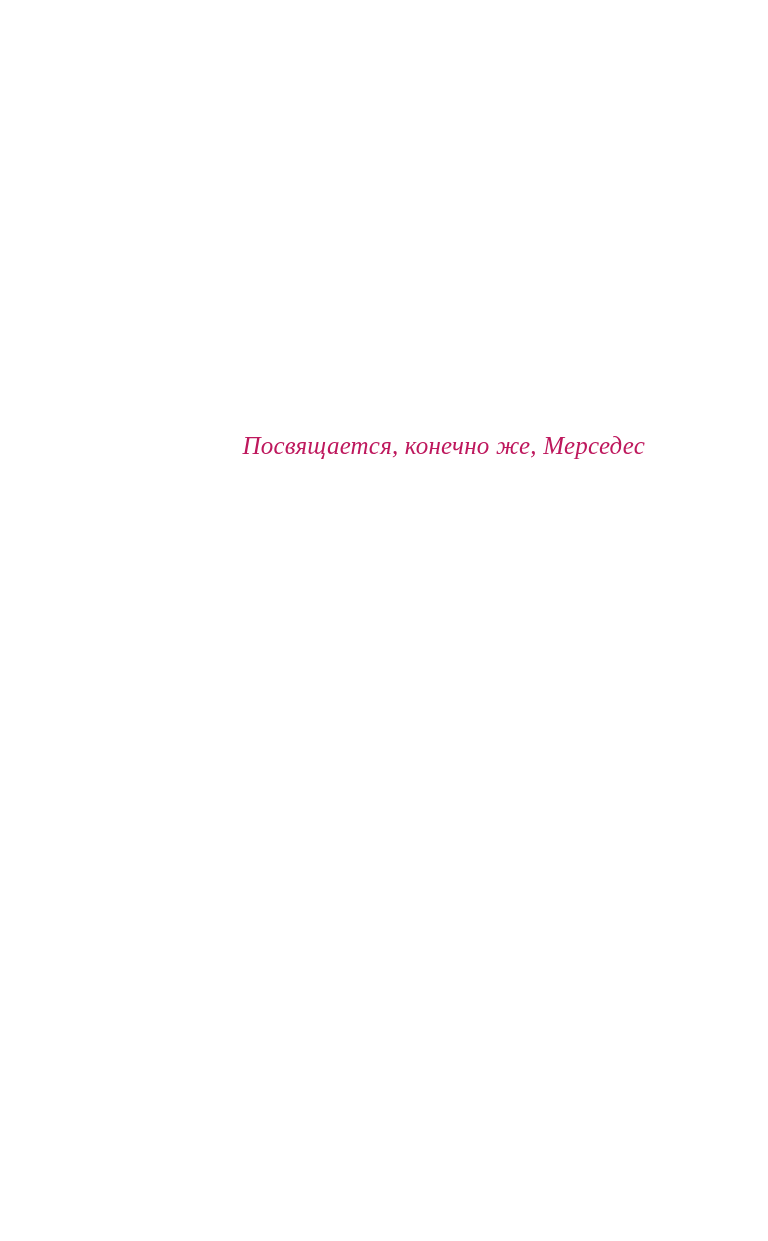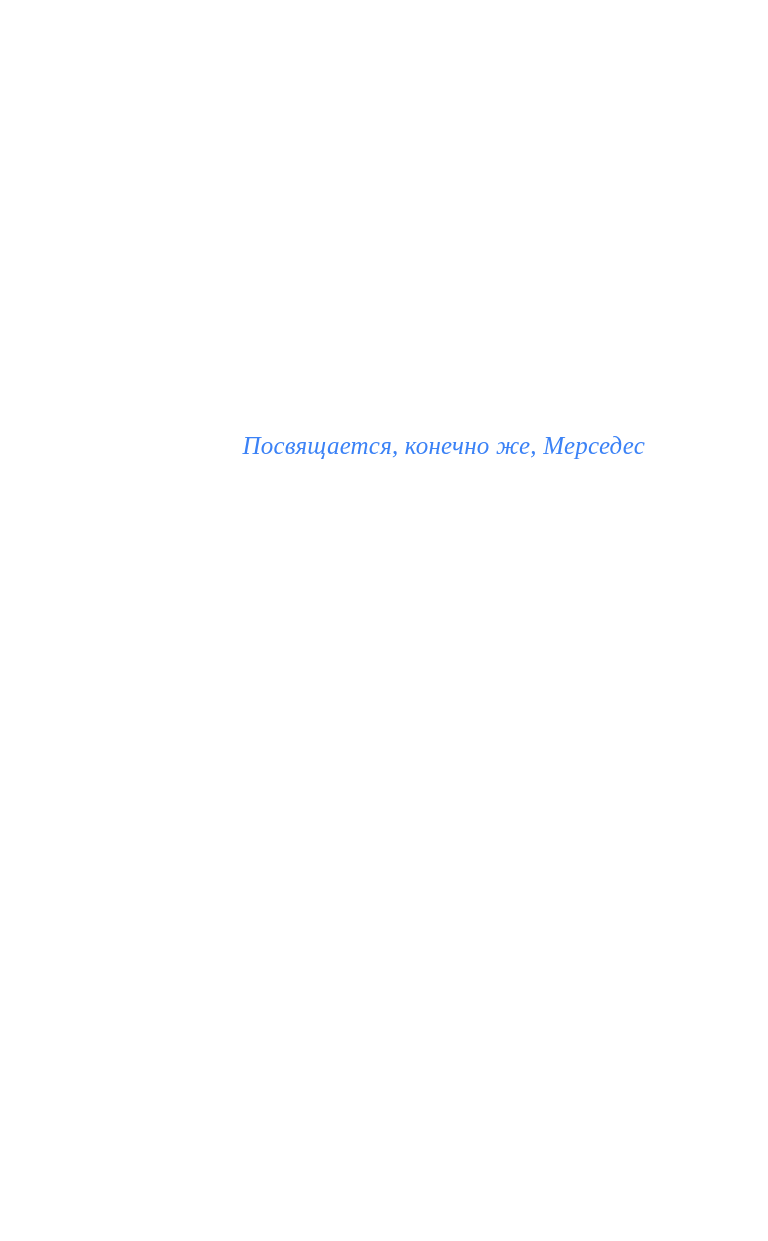--- a/index.html
+++ b/index.html
@@ -16,21 +16,21 @@
     font-family: "Liberation Serif", "DejaVu Serif", serif;
   }
   .dedication {
     position: absolute;
     top: 431px;
     right: 123px;
     margin: 0;
     font-style: italic;
     font-size: 25px;
     line-height: 1.2;
-    color: #3b82f6;
+    color: #be185d;
     text-align: right;
     white-space: nowrap;
     letter-spacing: 0.2px;
   }
 </style>
 </head>
 <body>
 
 <div class="page">
   <p class="dedication">Посвящается, конечно же, Мерседес</p>

